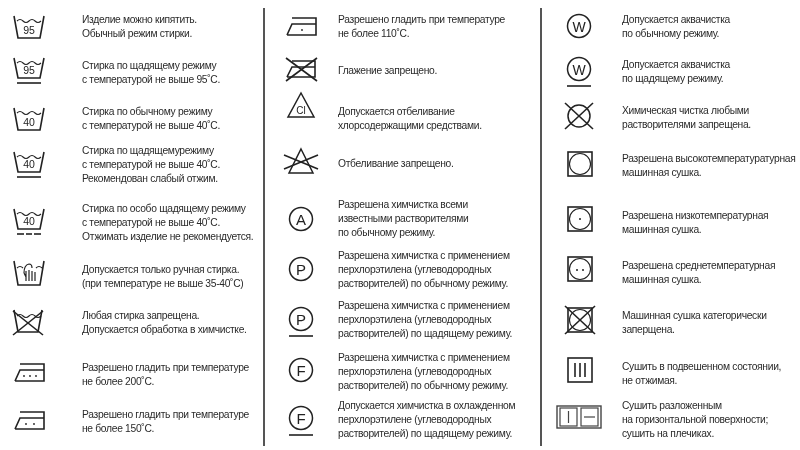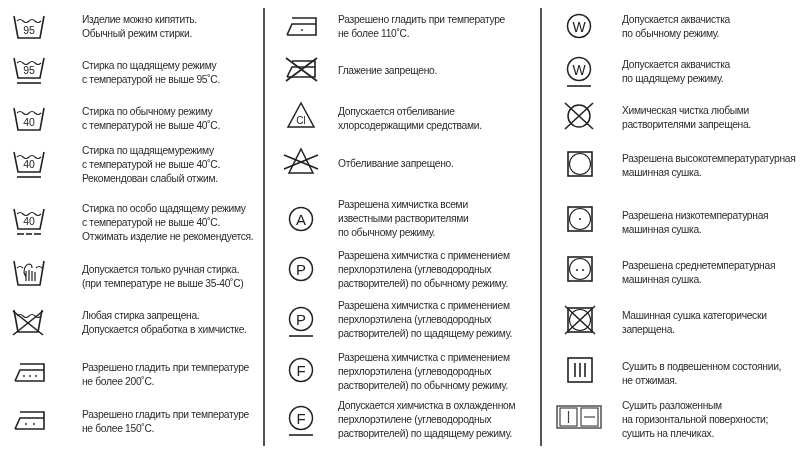--- a/index.html
+++ b/index.html
@@ -149,21 +149,21 @@
   <svg width="36" height="26" viewBox="0 0 36 26">
       <path d="M4 21 L32 21 L32 5 L9 5 M32 11 L9 11 L4 21" fill="none" stroke="#222" stroke-width="1.6"></path>
       <line x1="3" y1="2" x2="34" y2="25" stroke="#222" stroke-width="1.6"></line>
       <line x1="34" y1="2" x2="3" y2="25" stroke="#222" stroke-width="1.6"></line>
     </svg>
 </div>
 <div class="text" style="left:338px;top:63px;">
   <span>Глажение запрещено.</span>
 </div>
 
-<div class="icon" style="left:286px;top:101px;">
+<div class="icon" style="left:286px;top:91px;">
   <svg width="30" height="28" viewBox="0 0 30 28">
       <path d="M15 2 L28 26 L2 26 Z" fill="none" stroke="#222" stroke-width="1.5"></path>
       <text x="15" y="23" font-size="10" text-anchor="middle" font-family="Liberation Sans, sans-serif" fill="#222">Cl</text>
     </svg>
 </div>
 <div class="text" style="left:338px;top:104px;">
   <span>Допускается отбеливание</span>
     <span>хлорсодержащими средствами.</span>
 </div>
 

